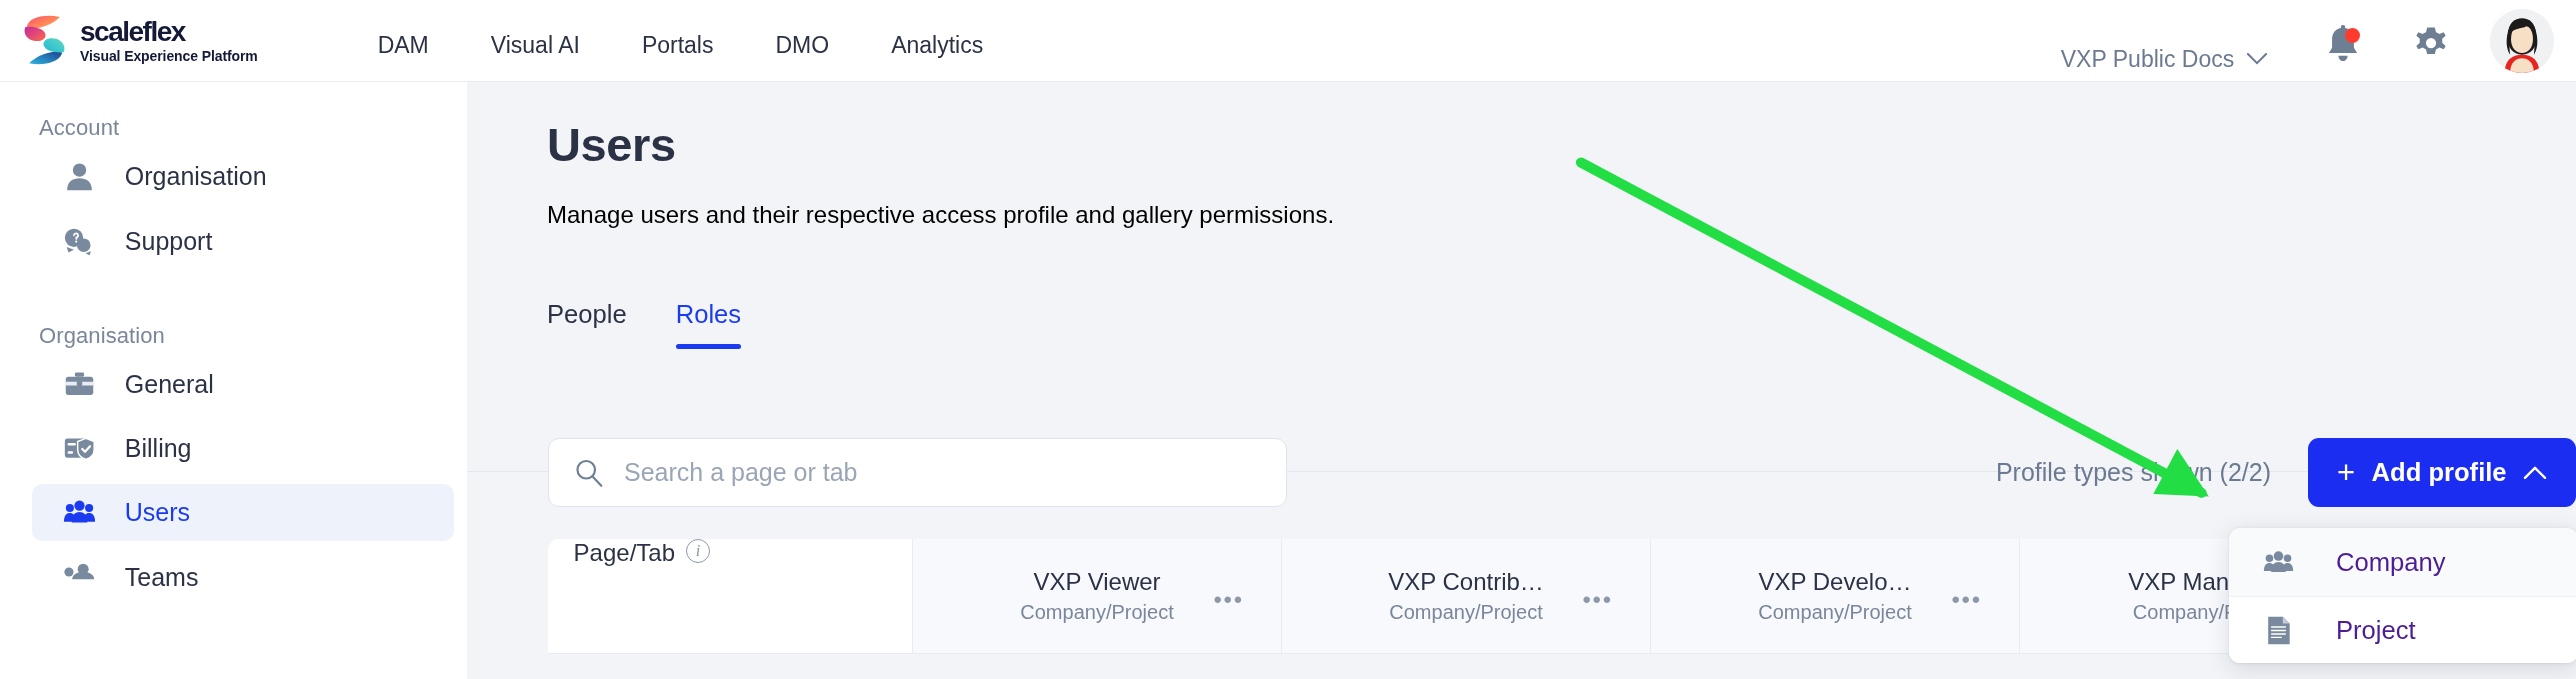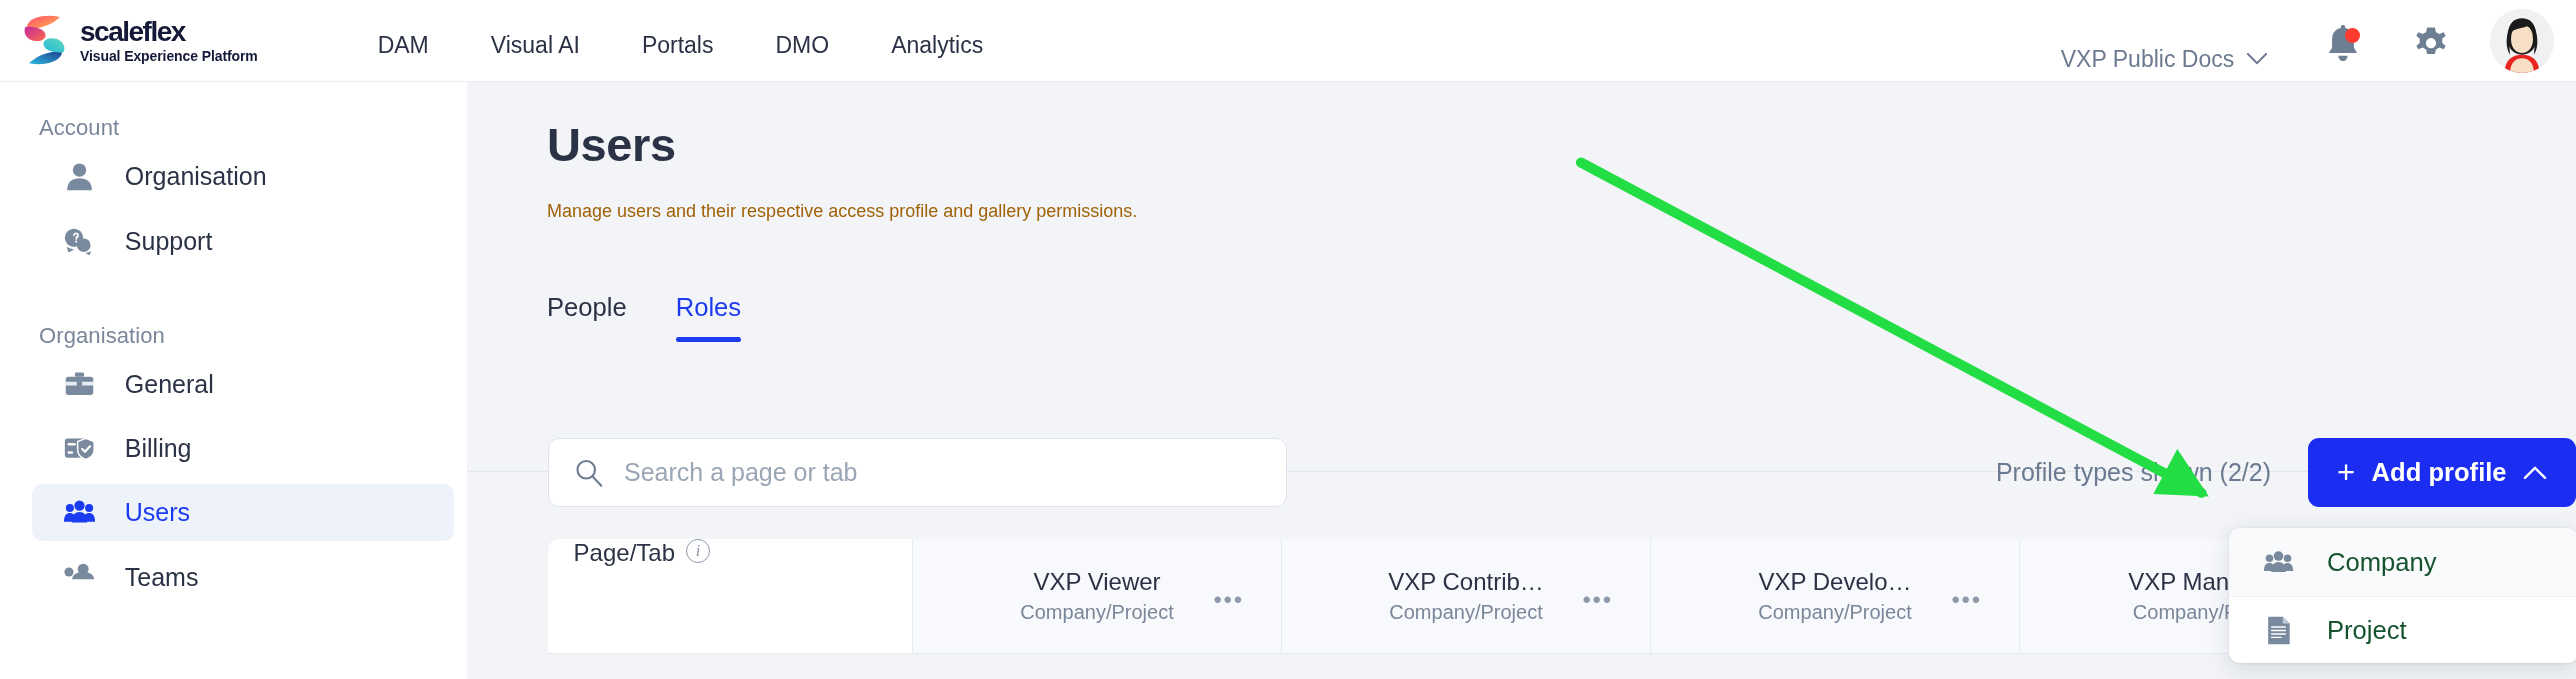--- a/index.html
+++ b/index.html
@@ -94,21 +94,21 @@
   
   .main {
     position: absolute; left: 467px; top: 82px; width: 2109px; height: 597px;
     background: #f2f4f7; overflow: hidden;
   }
   .page-title {
     font-size: 47px; font-weight: 700; color: #2b3245;
     margin: 35px 0 0 80px; letter-spacing: -0.4px;
   }
   .page-sub {
-    font-size: 18px; color: #a16207; margin: 29px 0 0 80px;
+    font-size: 24px; color: #000000; margin: 29px 0 0 80px;
   }
 
   .tabs {
     position: relative; margin: 55px 0 0 80px; display: flex; align-items: flex-end; gap: 0;
   }
   .tab {
     font-size: 25.6px; color: #2b3245; padding: 0 0 20px 0; margin-right: 49px;
     cursor: pointer; position: relative;
   }
   .tab.active { color: #1a3bf0; margin-top: 16px; }
@@ -155,21 +155,21 @@
     position: absolute; left: 2229px; top: 528px; width: 349px; height: 135px;
     background: #f8fafc; border-radius: 11px;
     box-shadow: 0 5.5px 24px rgba(20,30,60,0.13), 0 0.9px 2.7px rgba(20,30,60,0.08);
     z-index: 40; overflow: hidden;
   }
   .dd-item {
     height: 68px; display: flex; align-items: center; padding-left: 33px; cursor: pointer;
   }
   .dd-item + .dd-item { border-top: 0.9px solid #eef1f5; background: #ffffff; }
   .dd-icon { width: 33px; height: 33px; flex: 0 0 auto; display: flex; align-items: center; justify-content: center; }
-  .dd-label { font-size: 25.6px; color: #14532d; margin-left: 32px; }
+  .dd-label { font-size: 25.6px; color: #4c1d95; margin-left: 41px; }
 
   
   .table {
     position: absolute; left: 80px; top: 539px; width: 2028px; height: 115px;
     display: flex; border-top-left-radius: 11px; border-top-right-radius: 11px; overflow: hidden; text-align: center;
   }
   .th {
     height: 115px; display: flex; flex-direction: column;
     align-items: center; justify-content: center; position: relative;
     border-right: 0.9px solid #e7ebf1; border-bottom: 0.9px solid #e7ebf1;

